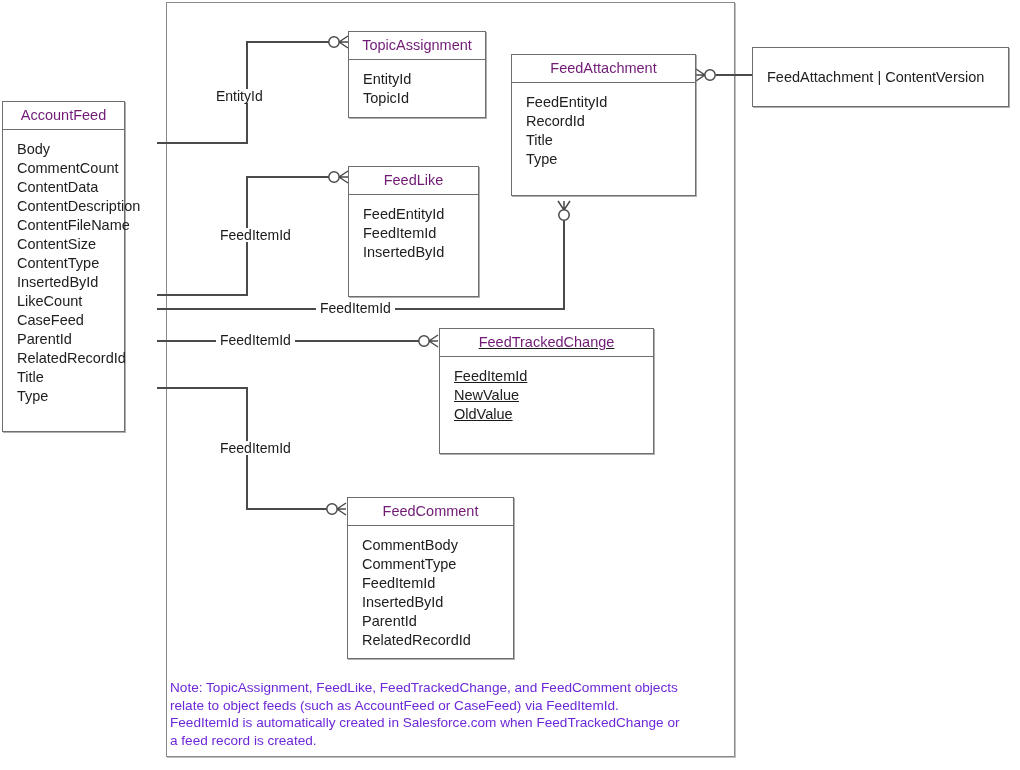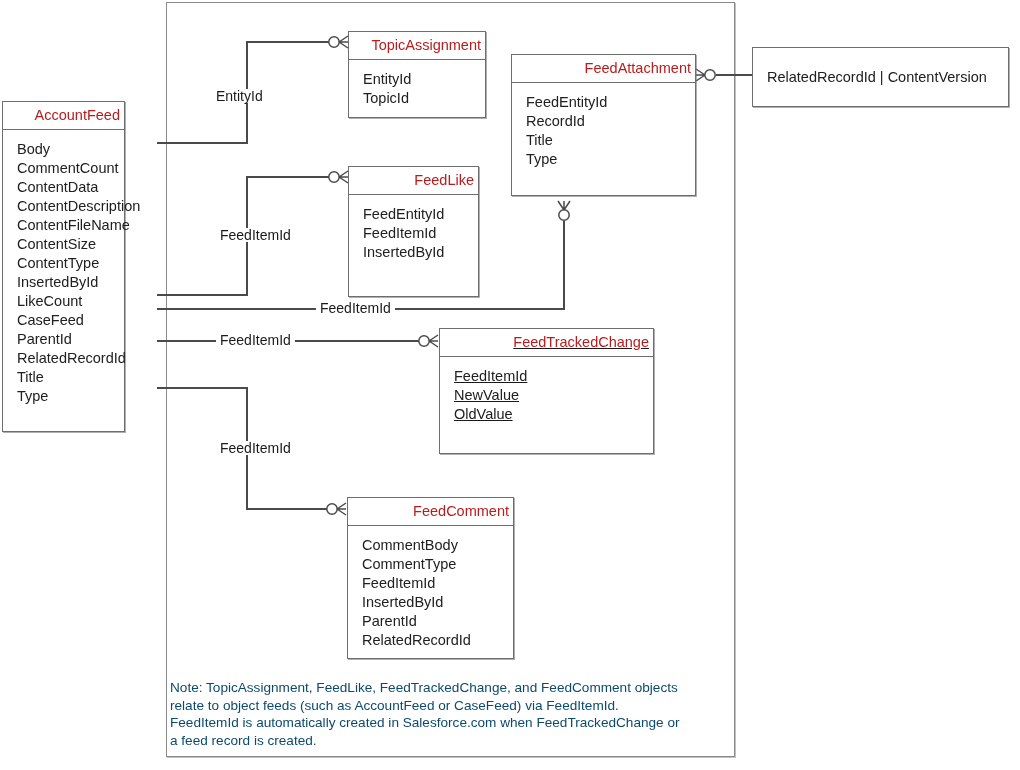--- a/index.html
+++ b/index.html
@@ -30,26 +30,26 @@
   }
   .entity {
     position: absolute;
     box-sizing: border-box;
     background: #ffffff;
     border: 1.6px solid #6e6e6e;
     box-shadow: 1px 1px 0 0 rgba(110,110,110,0.55);
   }
   .entity-title {
     box-sizing: border-box;
-    text-align: right;
+    text-align: center;
     font-size: 14.5px;
     line-height: 1;
     padding: 6px 4px 6px 4px;
     border-bottom: 1.4px solid #6e6e6e;
-    color: #b91c1c;
+    color: #701a75;
     white-space: nowrap;
   }
   .entity-fields {
     padding: 10px 0 8px 14px;
     font-size: 14.5px;
     line-height: 19px;
     color: #202020;
   }
   .entity-fields div {
     white-space: nowrap;
@@ -82,21 +82,21 @@
     line-height: 1;
     color: #1a1a1a;
     background: #ffffff;
     padding: 0 4px;
     white-space: nowrap;
   }
   .note {
     position: absolute;
     font-size: 13.6px;
     line-height: 17.5px;
-    color: #0c4a6e;
+    color: #6d28d9;
     width: 520px;
     white-space: pre-line;
   }
 </style>
 </head>
 <body>
 
 <div id="canvas">
 
   <div class="group-frame" style="left:166px; top:2px; width:569px; height:755px;"></div>
@@ -213,21 +213,21 @@
       <div>CommentBody</div>
       <div>CommentType</div>
       <div>FeedItemId</div>
       <div>InsertedById</div>
       <div>ParentId</div>
       <div>RelatedRecordId</div>
     </div>
   </div>
 
   <div class="plainbox" style="left:752px; top:47px; width:257px; height:60px;">
-    <span>RelatedRecordId | ContentVersion</span>
+    <span>FeedAttachment | ContentVersion</span>
   </div>
 
   <div class="edge-label" style="left:212px; top:89px;">EntityId</div>
 
   <div class="edge-label" style="left:216px; top:228px;">FeedItemId</div>
 
   <div class="edge-label" style="left:316px; top:301px;">FeedItemId</div>
 
   <div class="edge-label" style="left:216px; top:333px;">FeedItemId</div>
 

